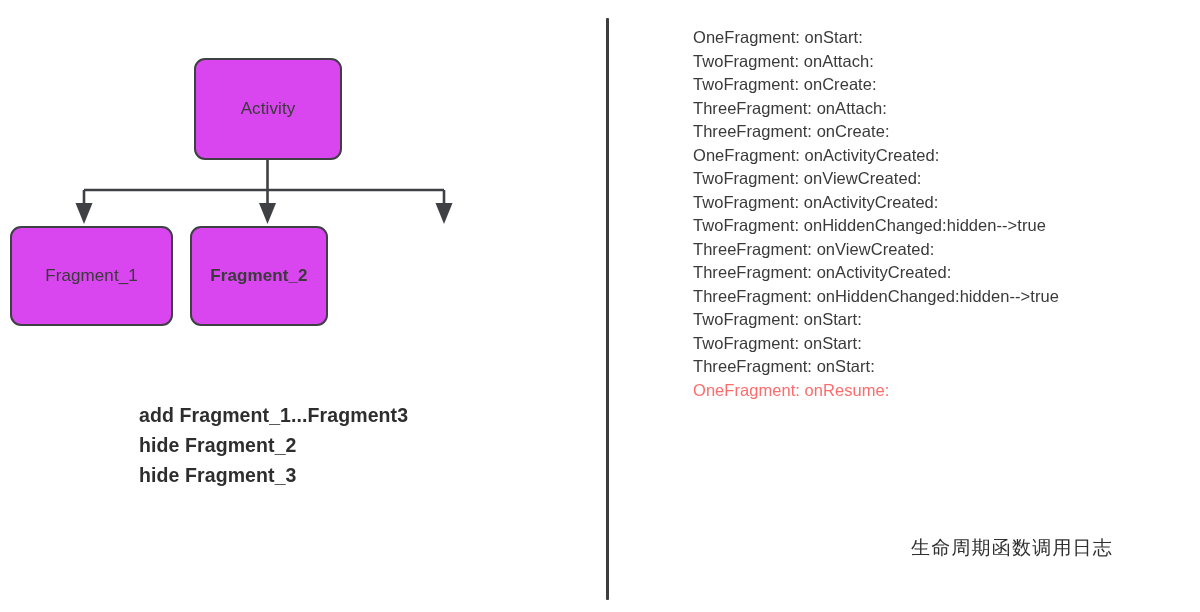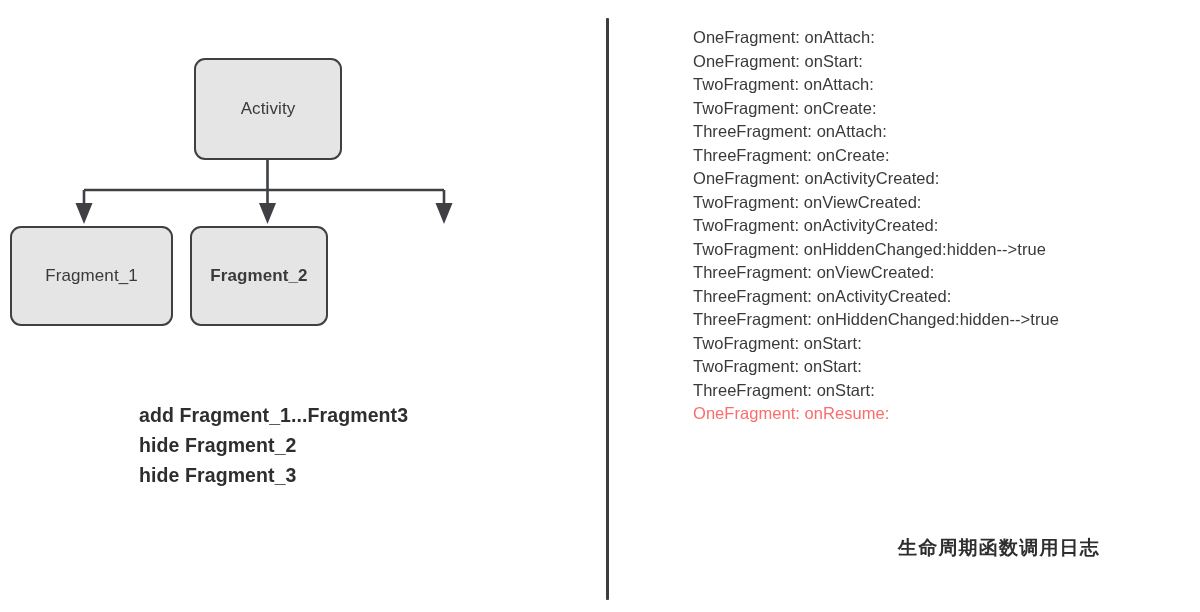--- a/index.html
+++ b/index.html
@@ -27,21 +27,21 @@
     position: absolute;
     left: 0; top: 0;
     width: 607px; height: 400px;
   }
 
   .node-box {
     position: absolute;
     box-sizing: border-box;
     border: 2.2px solid #3f4043;
     border-radius: 11px;
-    background: #e5e5e5;
+    background: #d946ef;
     display: flex;
     align-items: center;
     justify-content: center;
     color: #3a3a3a;
     font-size: 17px;
     font-weight: 400;
     letter-spacing: 0.1px;
   }
 
   #node-activity   { left: 194px; top: 58px;  width: 148px; height: 102px; }
@@ -91,24 +91,24 @@
     font-size: 16.5px;
     line-height: 23.5px;
     color: #3a3a3a;
     white-space: nowrap;
     letter-spacing: 0.05px;
   }
   .log-line.highlight { color: #fc6c6c; }
 
   #log-caption {
     position: absolute;
-    left: 288px;
+    left: 301px;
     top: 535px;
     font-size: 19px;
-    font-weight: 700;
+    font-weight: 400;
     color: #2e2e2e;
     letter-spacing: 1.2px;
     white-space: nowrap;
   }
 </style>
 </head>
 <body>
 
 <div id="left-panel">
 
@@ -148,21 +148,20 @@
     <span class="instr-line">hide Fragment_2</span>
     <span class="instr-line">hide Fragment_3</span>
   </div>
 </div>
 
 <div id="divider"></div>
 
 <div id="right-panel">
 
   <div id="log-list">
-    <span class="log-line">OneFragment: onAttach:</span>
     <span class="log-line">OneFragment: onStart:</span>
     <span class="log-line">TwoFragment: onAttach:</span>
     <span class="log-line">TwoFragment: onCreate:</span>
     <span class="log-line">ThreeFragment: onAttach:</span>
     <span class="log-line">ThreeFragment: onCreate:</span>
     <span class="log-line">OneFragment: onActivityCreated:</span>
     <span class="log-line">TwoFragment: onViewCreated:</span>
     <span class="log-line">TwoFragment: onActivityCreated:</span>
     <span class="log-line">TwoFragment: onHiddenChanged:hidden--&gt;true</span>
     <span class="log-line">ThreeFragment: onViewCreated:</span>

